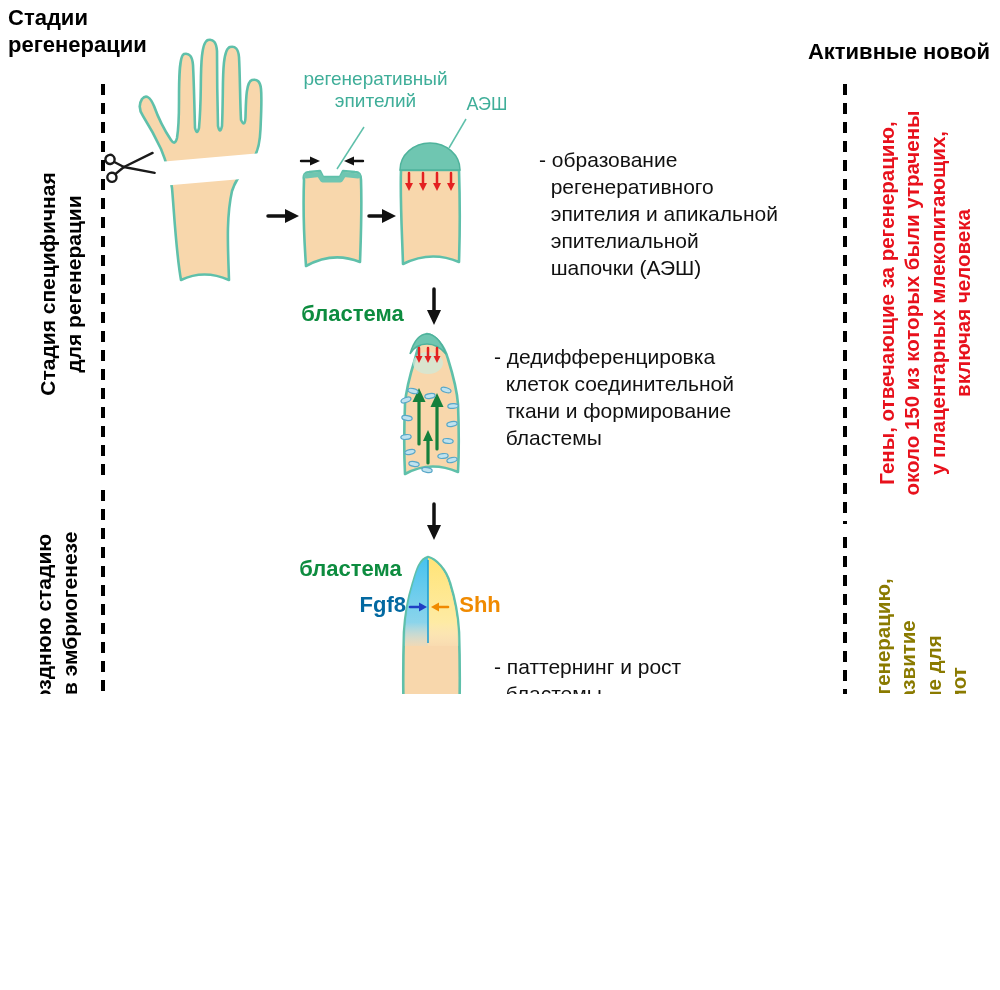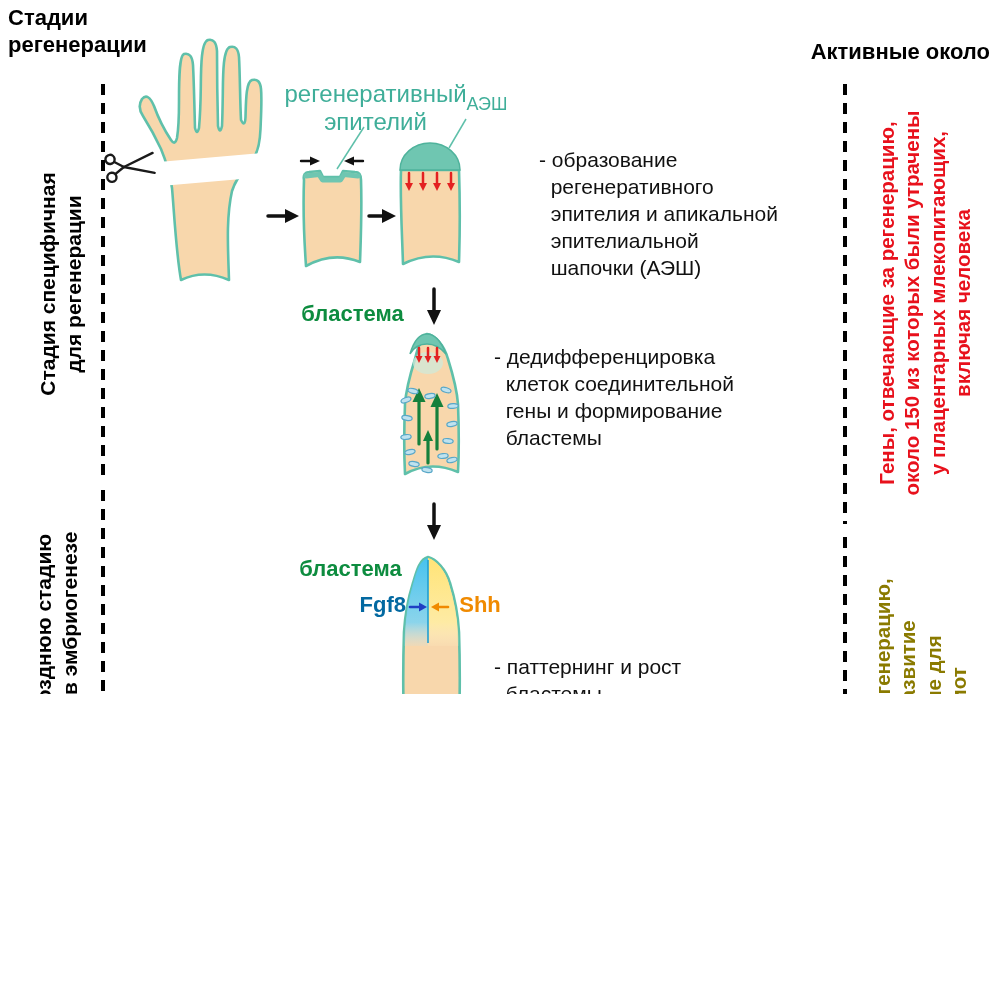--- a/index.html
+++ b/index.html
@@ -179,53 +179,53 @@
       <polygon class="head-black" points="427,765 441,765 434,780"></polygon>
     </g>
 
     <g>
       <use href="#hand-shape" class="hand2" transform="translate(382,788) scale(0.78)"></use>
     </g>
   </svg>
 
   <div class="hdr" style="left:8px; top:5px;">Стадии
 регенерации</div>
-  <div class="hdr hdr-right" style="left:780px; top:39px; width:210px;">Активные около</div>
+  <div class="hdr hdr-right" style="left:780px; top:39px; width:210px;">Активные новой</div>
 
   <div class="dash-v" style="left:101px; top:84px; height:396px;"></div>
   <div class="dash-v" style="left:101px; top:490px; height:478px;"></div>
   <div class="dash-v" style="left:843px; top:84px; height:440px;"></div>
   <div class="dash-v" style="left:843px; top:537px; height:440px;"></div>
 
   <div class="rot" style="left:61px; top:284px; width:400px; font-size:21px; color:#000;">Стадия специфичная
 для регенерации</div>
   <div class="rot" style="left:57px; top:727px; width:490px; font-size:21px; color:#000;">Стадия похожая на позднюю стадию
 развития конечности в эмбриогенезе</div>
   <div class="rot" style="left:925px; top:303px; width:450px; font-size:20.5px; color:#e8111c;">Гены, отвечающие за регенерацию,
 около 150 из которых были утрачены
 у плацентарных млекопитающих,
 включая человека</div>
   <div class="rot" style="left:921px; top:760px; width:440px; font-size:20.5px; color:#8a7a00;">Гены, отвечающие за регенерацию,
 и эмбриональное развитие
 конечностей, общие для
 анамний и амниот</div>
 
-  <div class="fig-label" style="left:283px; top:80px; width:185px; color:#3fae99; font-size:24px;">регенеративный
+  <div class="fig-label" style="left:283px; top:68px; width:185px; color:#3fae99; font-size:19px;">регенеративный
 эпителий</div>
   <div class="fig-label" style="left:447px; top:94px; width:80px; color:#3fae99; font-size:18px;">АЭШ</div>
   <div class="fig-label" style="left:300px; top:301px; width:105px; color:#0d8c3f; font-size:22px; font-weight:600;">бластема</div>
   <div class="fig-label" style="left:298px; top:556px; width:105px; color:#0d8c3f; font-size:22px; font-weight:600;">бластема</div>
   <div class="fig-label" style="left:350px; top:592px; width:56px; color:#0369a1; font-size:22px; font-weight:bold; text-align:right;">Fgf8</div>
   <div class="fig-label" style="left:452px; top:592px; width:56px; color:#f08a00; font-size:22px; font-weight:bold; text-align:center;">Shh</div>
 
   <div class="stage-text" style="left:492px; top:147px;margin-left:47px;">- образование
   регенеративного
   эпителия и апикальной
   эпителиальной
   шапочки (АЭШ)</div>
   <div class="stage-text" style="left:494px; top:344px;">- дедифференцировка
   клеток соединительной
-  гены и формирование
+  ткани и формирование
   бластемы</div>
   <div class="stage-text" style="left:494px; top:654px;">- паттернинг и рост
   бластемы</div>
 
 </div>
 
 </body></html>

